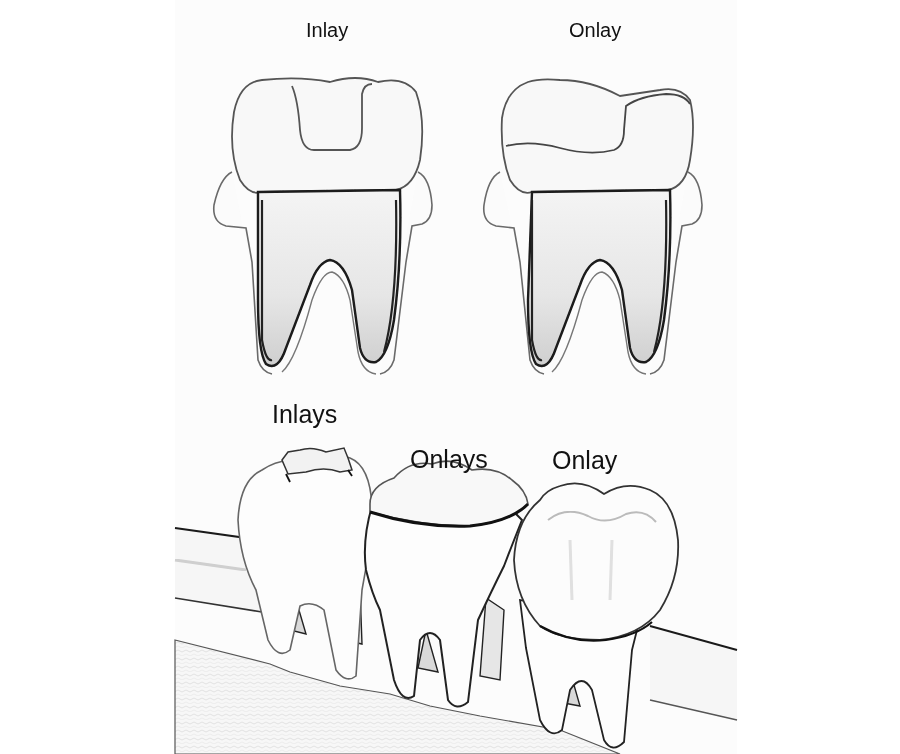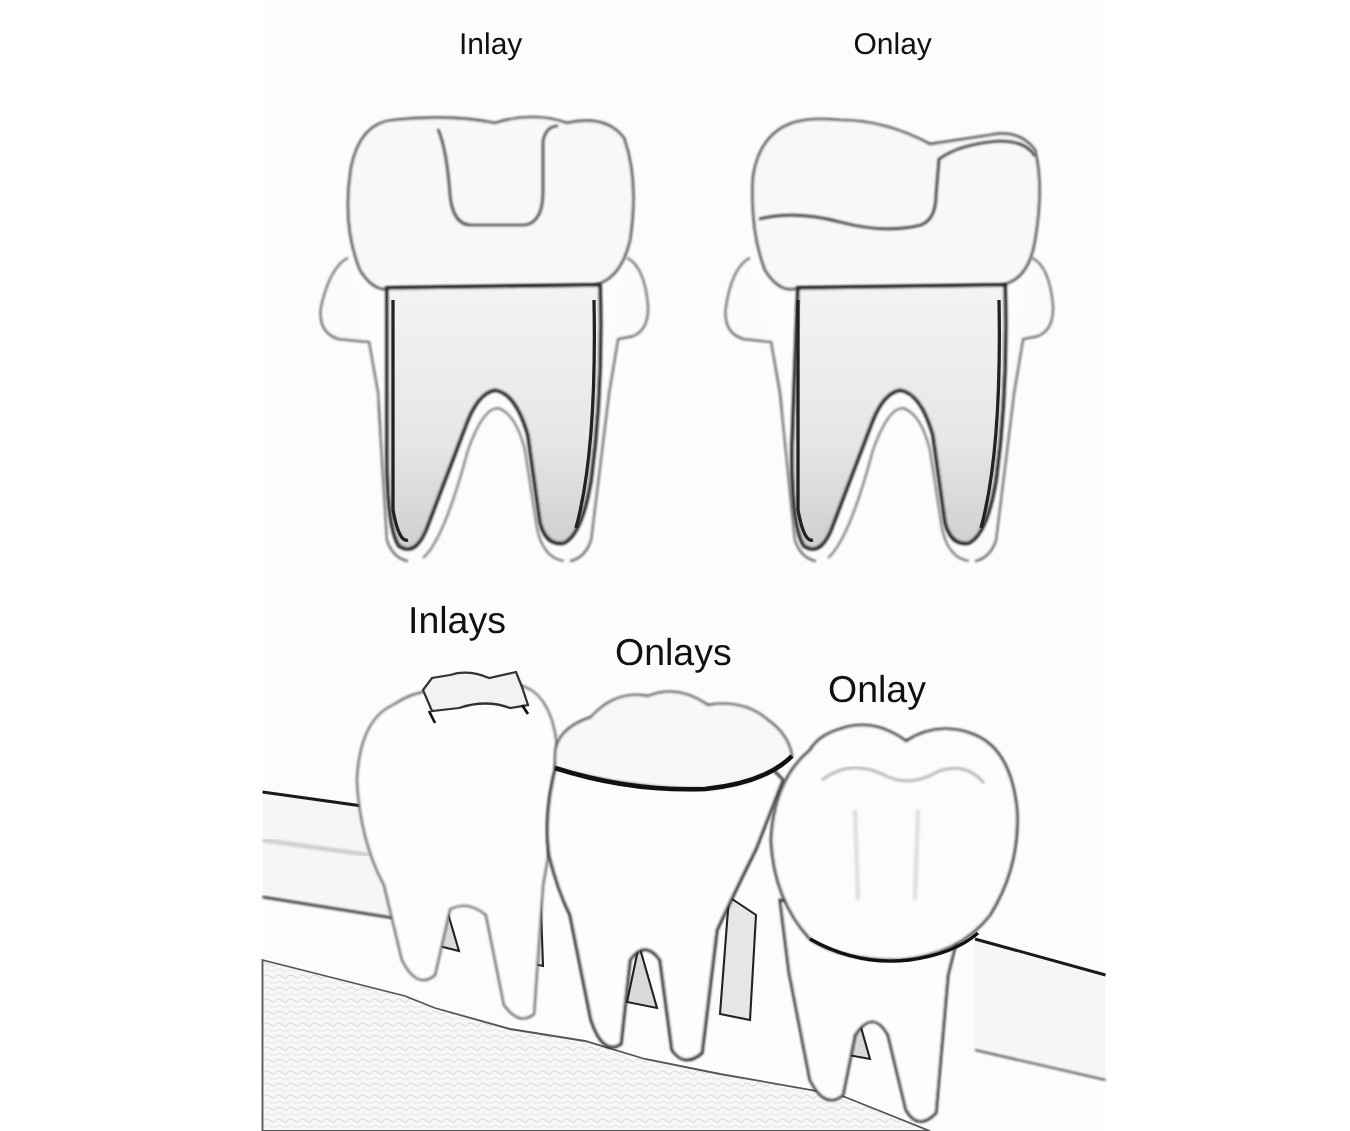--- a/index.html
+++ b/index.html
@@ -136,14 +136,14 @@
       <path d="M570 540 L572 600 M612 540 L610 600" fill="none" stroke="#e0e0e0" stroke-width="3" filter="url(#soft)"></path>
       <path d="M540 626 Q572 644 606 640 Q636 636 652 622" fill="none" stroke="#111" stroke-width="2.2"></path>
     </g>
   </g>
 </svg>
 
 <div class="label top" style="left:306px; top:20px;">Inlay</div>
 <div class="label top" style="left:569px; top:20px;">Onlay</div>
 
 <div class="label bottom" style="left:272px; top:402px;">Inlays</div>
-<div class="label bottom" style="left:410px; top:423px;">Onlays</div>
+<div class="label bottom" style="left:410px; top:447px;">Onlays</div>
 <div class="label bottom" style="left:552px; top:448px;">Onlay</div>
 
 </body></html>

